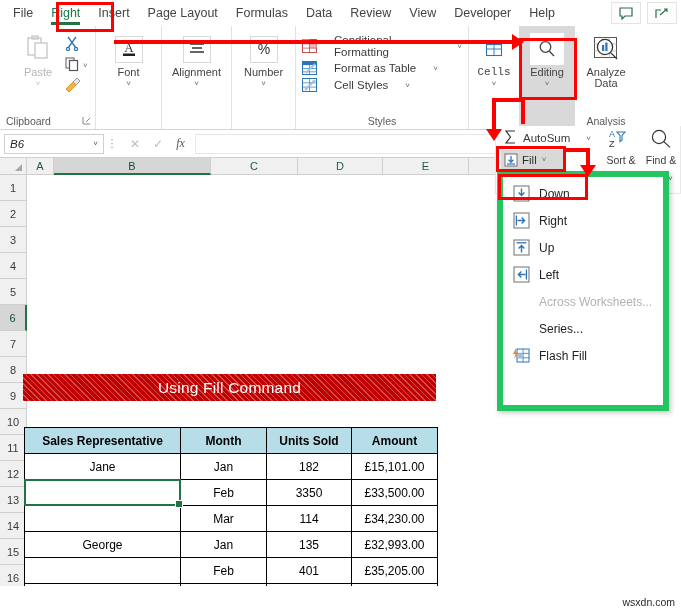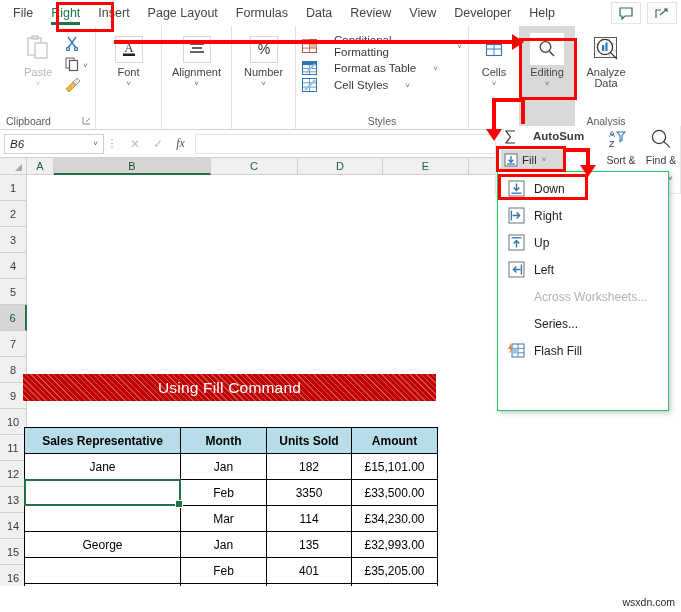--- a/index.html
+++ b/index.html
@@ -120,21 +120,21 @@
     border:2px solid #217346; pointer-events:none; background:transparent;
   }
   .selcell::after{
     content:""; position:absolute; right:-4px; bottom:-4px; width:6px; height:6px;
     background:#217346; border:1px solid #fff;
   }
 
   
   .fillmenu {
     position:absolute; left:497px; top:171px; width:172px; height:240px;
-    background:#ffffff; border:1px solid #22c55e; box-shadow:2px 2px 5px rgba(0,0,0,.22);
+    background:#ffffff; border:6px solid #22c55e; box-shadow:2px 2px 5px rgba(0,0,0,.22);
     padding:3px 0; z-index:40;
   }
   .mi { height:27px; display:flex; align-items:center; padding-left:7px; font-size:12px; color:#222; }
   .mi.disabled { color:#b2b2b2; }
   .mi .miicon { width:22px; height:19px; display:flex; align-items:center; justify-content:center; margin-right:7px;}
   .mi .mitext { white-space:nowrap; }
   .fillbtn {
     position:absolute; left:501px; top:150px; width:62px; height:19px;
     background:#d9d9d9; display:flex; align-items:center; padding-left:3px;
     font-size:11.5px; color:#2d2d2d; z-index:30;
@@ -317,21 +317,21 @@
               </svg>
           </span>
           <span>Cell Styles</span>
           <span class="caret">˅</span>
         </div>
       </div>
     </div>
     <div class="rgroup-label">Styles</div>
   </div>
 
-  <div class="rgroup" style="width:51px;">
+  <div class="rgroup" style="width:51px;font-family:Liberation Mono, monospace;">
     <div class="rgroup-body" style="justify-content:center;">
       <div class="bigbtn" style="width:45px;">
         <div class="bicon">
           <svg width="22" height="21" viewBox="0 0 22 21">
               <rect x="3.5" y="2.5" width="15" height="14" fill="#fff" stroke="#2e75b6" stroke-width="1.1"></rect>
               <rect x="3.5" y="2.5" width="15" height="3.6" fill="#2e75b6"></rect>
               <path d="M3.5 10h15M11 6.1v10.4" stroke="#2e75b6" stroke-width=".9"></path>
             </svg>
         </div>
         <div class="blabel">Cells</div>
@@ -473,21 +473,21 @@
           <td class="w4">£4,598.00</td>
         </tr>
 
     </tbody>
   </table>
 
   <div class="selcell"></div>
 </div>
 
 <div style="position:absolute;left:495px;top:126px;width:186px;height:68px;background:#fff;border:1px solid #e8e8e8;border-top:none;z-index:18;">
-  <div style="position:absolute;left:8px;top:4px;display:flex;gap:16px;font-size:11.5px;color:#3b3b3b;font-weight:bold;">
+  <div style="position:absolute;left:8px;top:4px;display:flex;align-items:center;gap:6px;font-size:11.5px;color:#3b3b3b;">
     <span><svg width="13" height="14" viewBox="0 0 13 14">
           <path d="M11 1H2l4.5 6L2 13h9" fill="none" stroke="#333" stroke-width="1.2"></path>
         </svg></span>
     <span>AutoSum</span>
     <span class="caret" style="margin-left:10px;">˅</span>
   </div>
 
   <div style="position:absolute;left:108px;top:2px;display:flex;flex-direction:column;align-items:center;width:34px;">
     <span>
       <svg width="30" height="22" viewBox="0 0 30 22">

